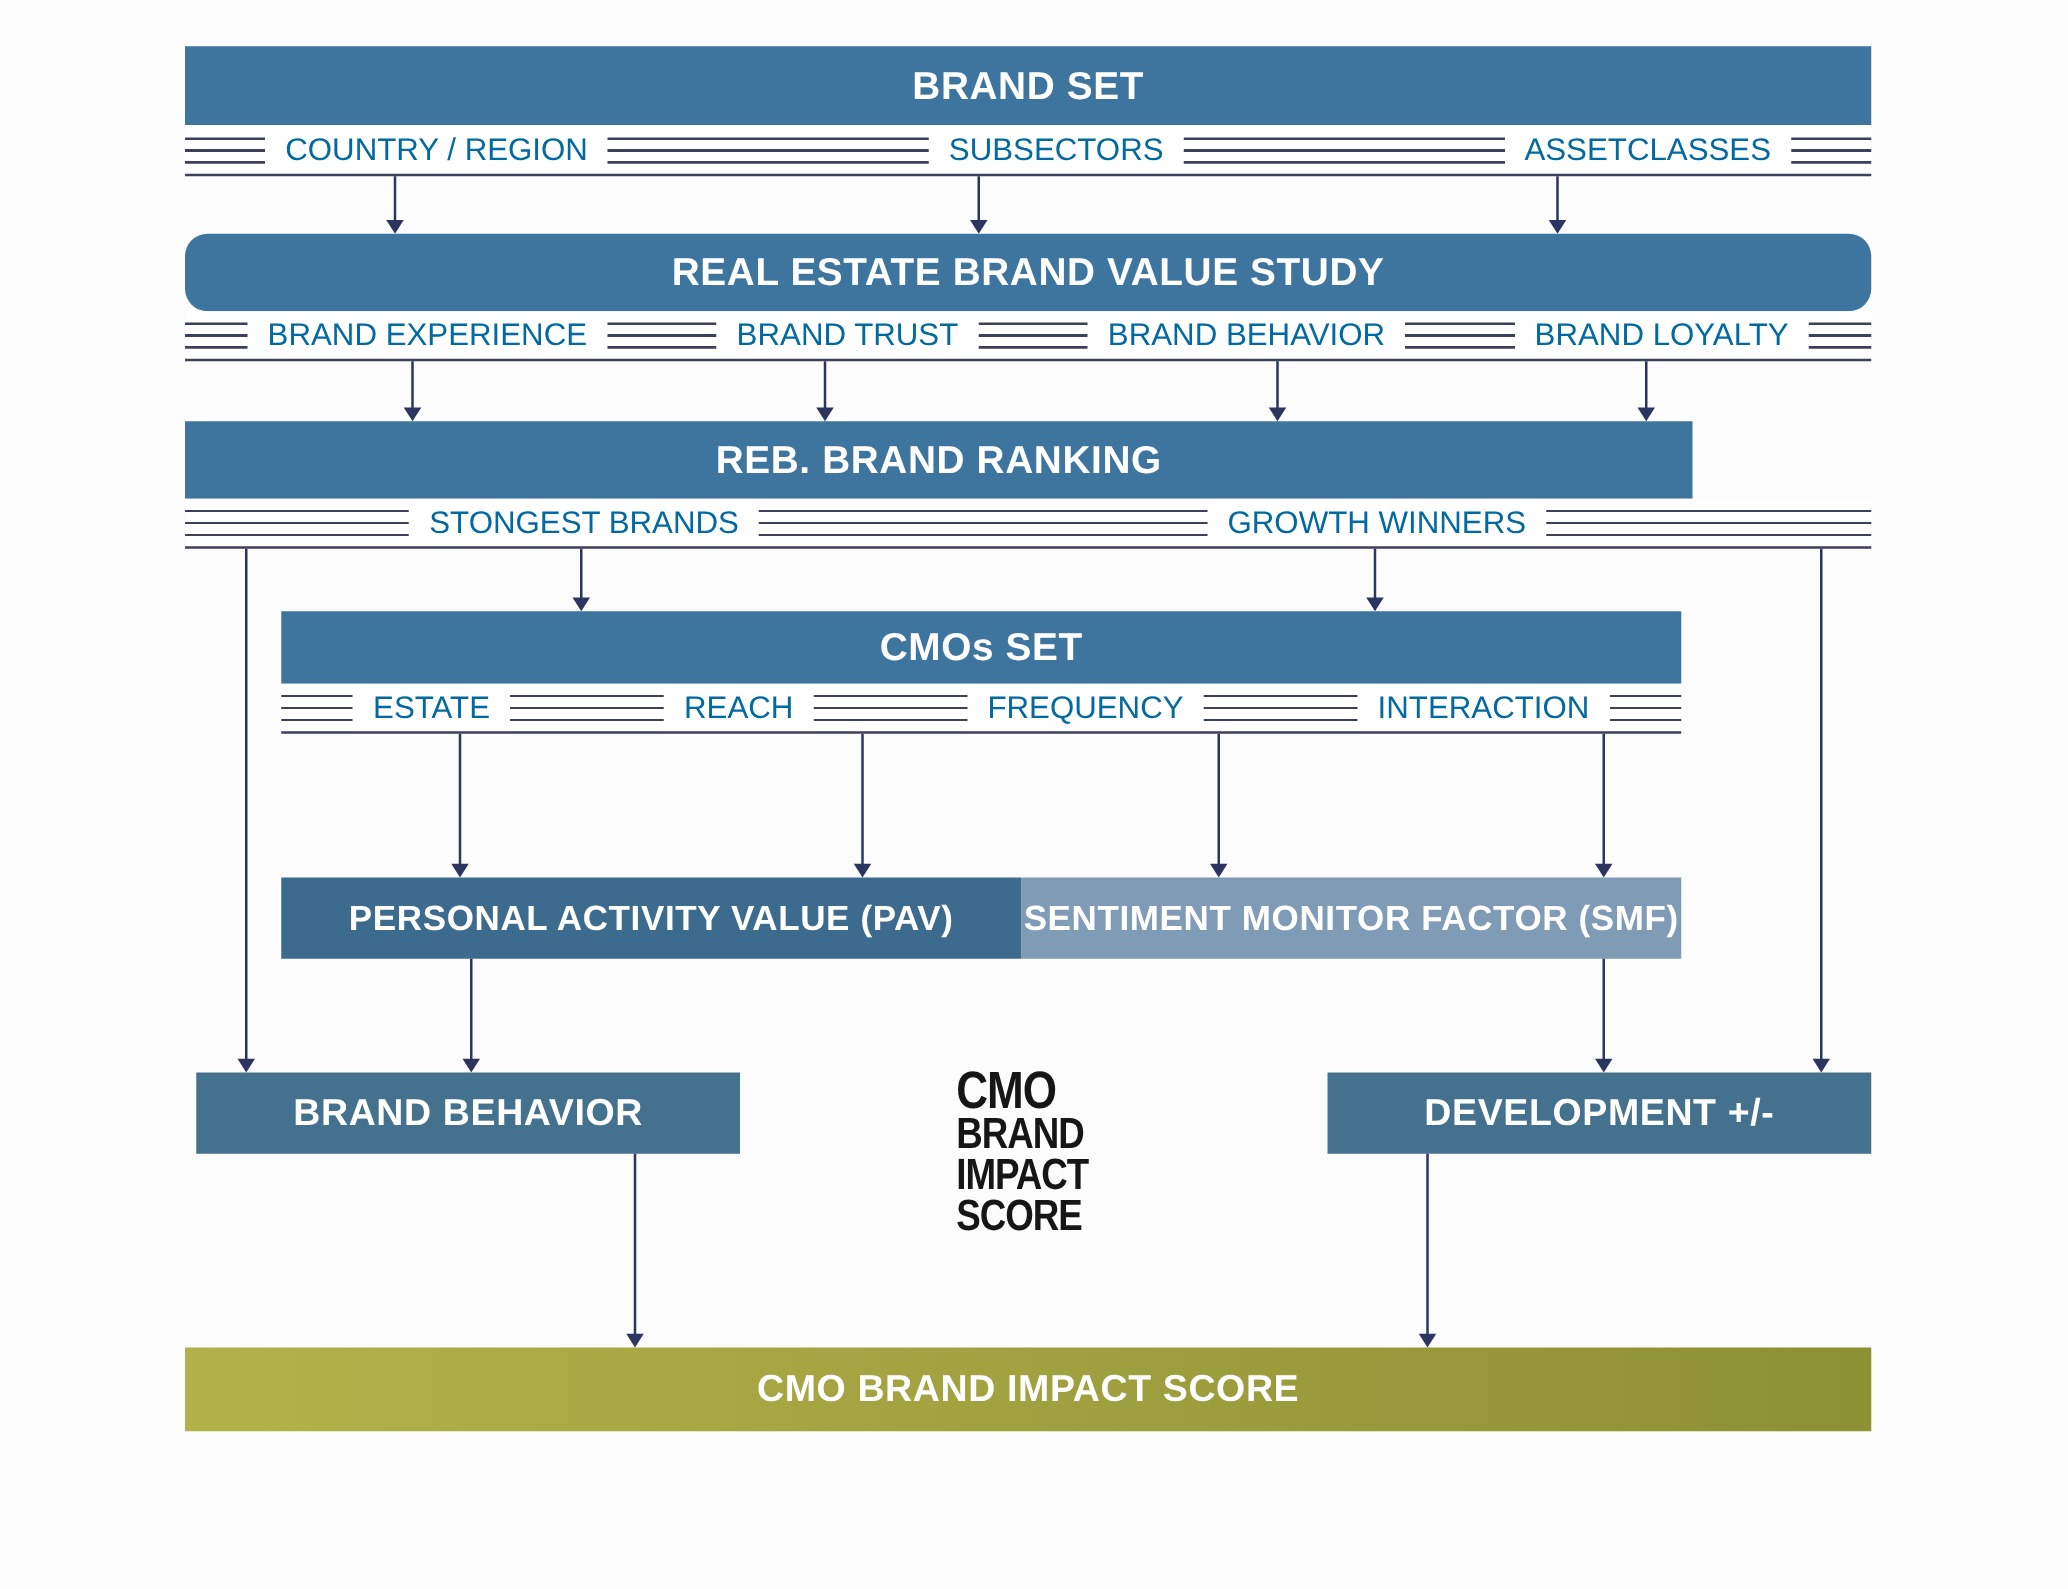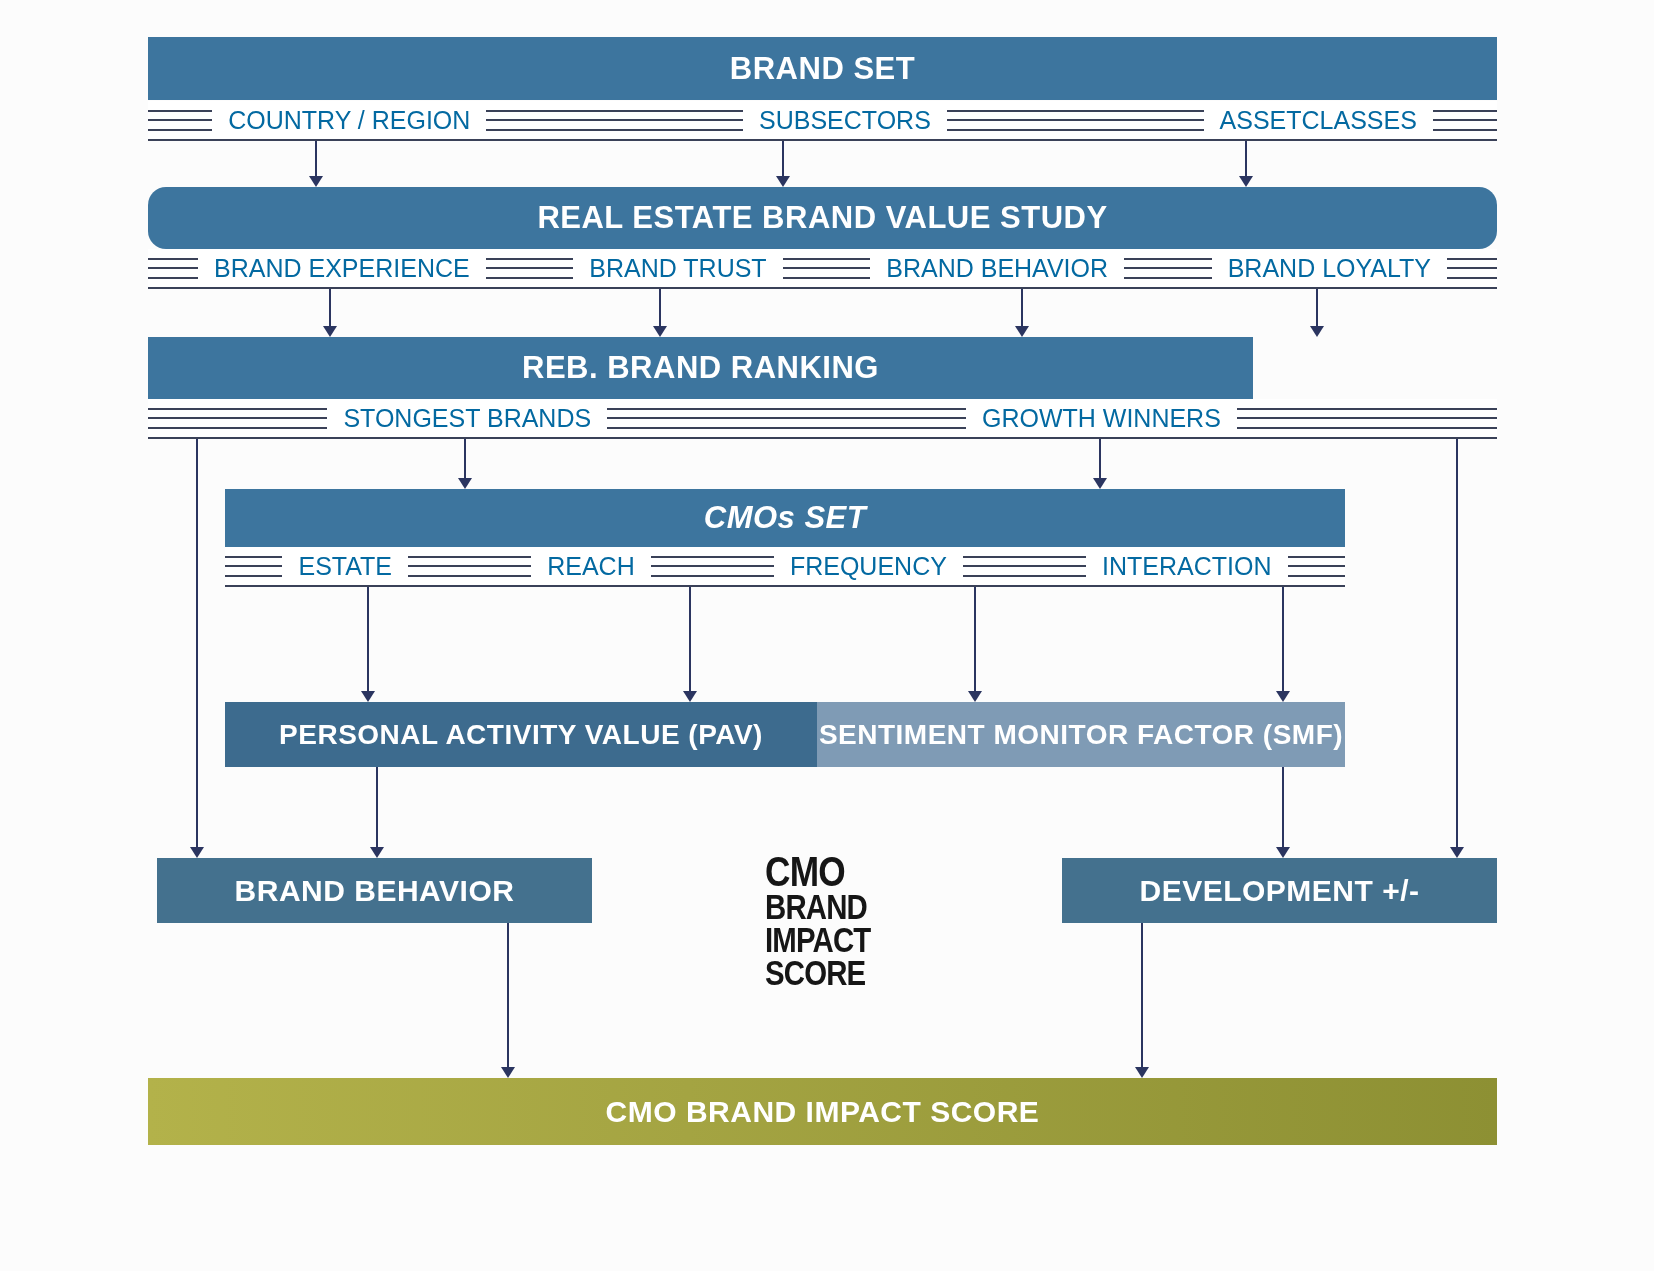--- a/index.html
+++ b/index.html
@@ -68,39 +68,39 @@
     <div class="lines" style="flex:1.4 1 0;"></div>
     <div class="band-label">BRAND LOYALTY</div>
     <div class="lines" style="flex:.8 1 0;"></div>
   </div>
 
   <div class="arrow" style="left:323px;top:289px;height:48px;"></div>
   <div class="arrow" style="left:653px;top:289px;height:48px;"></div>
   <div class="arrow" style="left:1015px;top:289px;height:48px;"></div>
   <div class="arrow" style="left:1310px;top:289px;height:48px;"></div>
 
-  <div class="bar main" style="left:148px;top:337px;width:1105px;height:62px;">
+  <div class="bar main" style="left:148px;top:337px;width:1206px;height:62px;">
     <span>REB. BRAND RANKING</span>
   </div>
 
   <div class="band" style="left:148px;top:399px;width:1349px;">
     <div class="lines" style="flex:2 1 0;"></div>
     <div class="band-label">STONGEST BRANDS</div>
     <div class="lines" style="flex:4 1 0;"></div>
     <div class="band-label">GROWTH WINNERS</div>
     <div class="lines" style="flex:2.9 1 0;"></div>
   </div>
 
   <div class="arrow" style="left:458px;top:439px;height:50px;"></div>
   <div class="arrow" style="left:1093px;top:439px;height:50px;"></div>
 
   <div class="arrow" style="left:190px;top:439px;height:419px;"></div>
   <div class="arrow" style="left:1450px;top:439px;height:419px;"></div>
 
-  <div class="bar main" style="left:225px;top:489px;width:1120px;height:58px;font-style:italic;">
+  <div class="bar main" style="left:225px;top:489px;width:1120px;height:58px;">
     <span>CMOs SET</span>
   </div>
 
   <div class="band" style="left:225px;top:547px;width:1120px;">
     <div class="lines" style="flex:.7 1 0;"></div>
     <div class="band-label">ESTATE</div>
     <div class="lines" style="flex:1.5 1 0;"></div>
     <div class="band-label">REACH</div>
     <div class="lines" style="flex:1.5 1 0;"></div>
     <div class="band-label">FREQUENCY</div>

